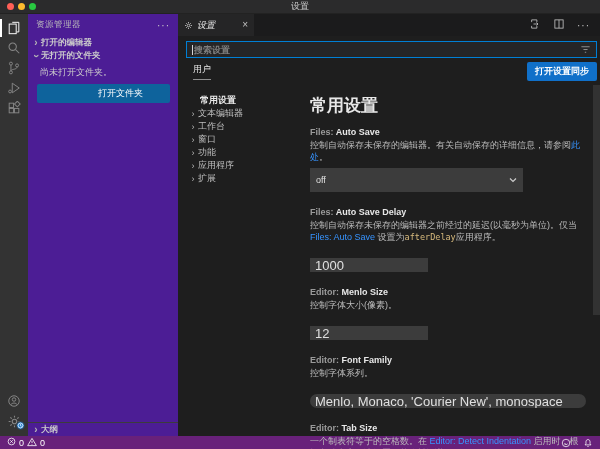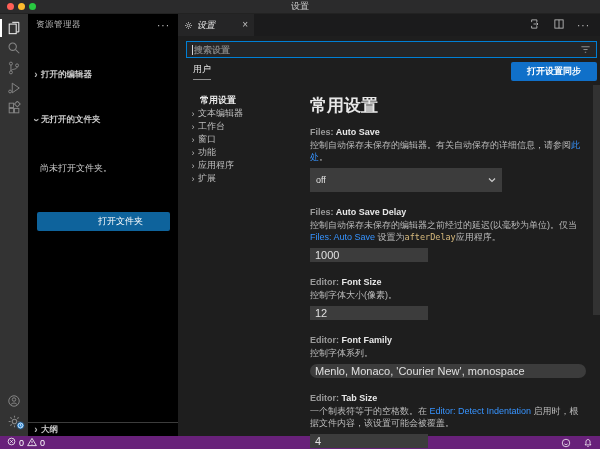--- a/index.html
+++ b/index.html
@@ -19,21 +19,21 @@
   .activitybar{width:28px;background:#333333;display:flex;flex-direction:column;flex-shrink:0;}
   .ab-item{height:20px;display:flex;align-items:center;justify-content:center;color:#858585;position:relative;cursor:pointer;}
   .ab-item.active{color:#fff;}
   .ab-item.active::before{content:"";position:absolute;left:0;top:1px;bottom:1px;width:2px;background:#fff;}
   .ab-top{padding-top:4px;}
   .ab-bottom{margin-top:auto;padding-bottom:5px;}
   .ab-item svg{display:block;}
   .badge{position:absolute;right:3px;bottom:1px;width:9px;height:9px;border-radius:50%;background:#2e86d3;border:1px solid #333;display:flex;align-items:center;justify-content:center;}
 
   
-  .sidebar{width:150px;background:#000000;flex-shrink:0;display:flex;flex-direction:column;font-size:9px;gap:32px;}
+  .sidebar{width:150px;background:#4c1d95;flex-shrink:0;display:flex;flex-direction:column;font-size:9px;}
   .sb-header{height:22px;display:flex;align-items:center;padding:0 8px;color:#bbbbbb;font-size:8.5px;letter-spacing:.5px;}
   .sb-header .dots{margin-left:auto;color:#ccc;font-size:10px;letter-spacing:1px;cursor:pointer;}
   .sb-section{height:13px;display:flex;align-items:center;font-weight:bold;color:#cccccc;font-size:8.5px;padding-left:3px;cursor:pointer;}
   .chev{display:inline-block;width:10px;text-align:center;font-size:10px;color:#b8b8b8;line-height:10px;}
   .chev.open{transform:rotate(90deg);}
   .sb-empty{margin:4px 12px 0 12px;color:#cccccc;}
   .sb-btn{margin:5px 8px 0 9px;height:19px;background:var(--button,#0e639c);color:#fff;border:none;border-radius:2px;font-size:9px;display:flex;align-items:center;justify-content:center;cursor:pointer;padding-left:40px;}
   .sb-outline{margin-top:auto;border-top:1px solid #3c3c3c;height:14px;display:flex;align-items:center;font-weight:bold;color:#cccccc;font-size:8.5px;padding-left:3px;cursor:pointer;}
 
   
@@ -48,40 +48,40 @@
 
   .search-row{padding:5px 3px 0 8px;}
   .search-box{height:17px;background:#252526;border:1px solid var(--focus,#007fd4);display:flex;align-items:center;padding:0 5px;}
   .caret{width:1px;height:10px;background:#d4d4d4;margin-right:1px;}
   .search-box input{flex:1;background:transparent;border:none;outline:none;color:#ddd;font-size:9px;padding:0;font-weight:bold;}
   .search-box input::placeholder{color:#7f7f7f;}
   .filter-ic{color:#9a9a9a;flex-shrink:0;}
 
   .scope-row{height:27px;display:flex;align-items:center;padding:0 3px 0 15px;flex-shrink:0;}
   .scope-tab{font-size:9px;color:#e7e7e7;padding-bottom:3px;border-bottom:1.5px solid #8f8f8f;cursor:pointer;}
-  .sync-btn{margin-left:auto;background:var(--sync,#1070c9);color:#fff;border:none;border-radius:2px;font-size:9px;font-weight:bold;padding:3px 16px;cursor:pointer;}
+  .sync-btn{margin-left:auto;background:var(--sync,#1070c9);color:#fff;border:none;border-radius:2px;font-size:9px;font-weight:bold;padding:3px 8px;cursor:pointer;}
 
   .settings-body{flex:1;display:flex;min-height:0;position:relative;}
   .toc{width:124px;padding-top:9px;flex-shrink:0;}
   .toc-item{height:13px;display:flex;align-items:center;font-size:9px;color:#bfbfbf;padding-left:10px;cursor:pointer;}
   .toc-item .chev{font-size:9px;}
   .toc-item.selected{color:#e7e7e7;font-weight:bold;padding-left:22px;}
 
   .content{flex:1;padding:0 14px 0 8px;min-width:0;}
   .content h1{font-size:17px;color:#e7e7e7;margin:9px 0 10px 0;font-weight:bold;}
   .setting{margin-bottom:15px;}
   .set-title{font-size:9px;font-weight:bold;}
   .set-prefix{color:#9a9a9a;}
   .set-name{color:#e7e7e7;}
   .set-desc{margin-top:2px;font-size:9px;line-height:12px;color:#bbbbbb;}
   .lnk{color:var(--link,#3794ff);cursor:pointer;}
   .code{font-family:"DejaVu Sans Mono",monospace;color:var(--code,#d7ba7d);font-size:8.5px;}
-  .ctl-select{margin-top:5px;width:192px;height:15px;background:#3c3c3c;color:#e0e0e0;font-size:9px;display:flex;align-items:center;padding:12px 6px;cursor:pointer;}
+  .ctl-select{margin-top:5px;width:213px;height:15px;background:#3c3c3c;color:#e0e0e0;font-size:9px;display:flex;align-items:center;padding:12px 6px;cursor:pointer;}
   .ctl-select svg{margin-left:auto;}
-  .ctl-input{margin-top:5px;width:118px;height:14px;background:#3c3c3c;border:none;color:#e0e0e0;font-size:11px;padding:0 5px;outline:none;display:block;}
+  .ctl-input{margin-top:15px;width:118px;height:14px;background:#3c3c3c;border:none;color:#e0e0e0;font-size:13px;padding:0 5px;outline:none;display:block;}
   .ctl-input.wide{width:100%;border-radius:7px;}
   .scrollbar{position:absolute;right:0;top:0;width:7px;height:230px;background:rgba(121,121,121,.22);}
 
   
   .statusbar{height:13px;background:var(--statusbar,#68217a);display:flex;align-items:center;color:#fff;font-size:9px;padding:0 7px;}
   .st-left{display:flex;align-items:center;gap:3px;cursor:pointer;}
   .st-right{margin-left:auto;display:flex;align-items:center;gap:12px;}
   .st-right span{cursor:pointer;display:flex;}
 </style>
 </head>
@@ -280,21 +280,21 @@
             </div>
           </div>
 
           <div class="setting">
             <div class="set-title"><span class="set-prefix">Files:</span> <span class="set-name">Auto Save Delay</span></div>
             <div class="set-desc"><span>控制自动保存未保存的编辑器之前经过的延迟(以毫秒为单位)。仅当 </span><span class="lnk">Files: Auto Save</span><span> 设置为</span><span class="code">afterDelay</span><span>应用程序。</span></div>
             <input class="ctl-input" value="1000" style="">
           </div>
 
           <div class="setting">
-            <div class="set-title"><span class="set-prefix">Editor:</span> <span class="set-name">Font Size</span></div>
+            <div class="set-title"><span class="set-prefix">Editor:</span> <span class="set-name">Menlo Size</span></div>
             <div class="set-desc"><span>控制字体大小(像素)。</span></div>
             <input class="ctl-input" value="12" style="">
           </div>
 
           <div class="setting">
             <div class="set-title"><span class="set-prefix">Editor:</span> <span class="set-name">Font Family</span></div>
             <div class="set-desc"><span>控制字体系列。</span></div>
             <input class="ctl-input wide" value="Menlo, Monaco, 'Courier New', monospace" style="">
           </div>
 

